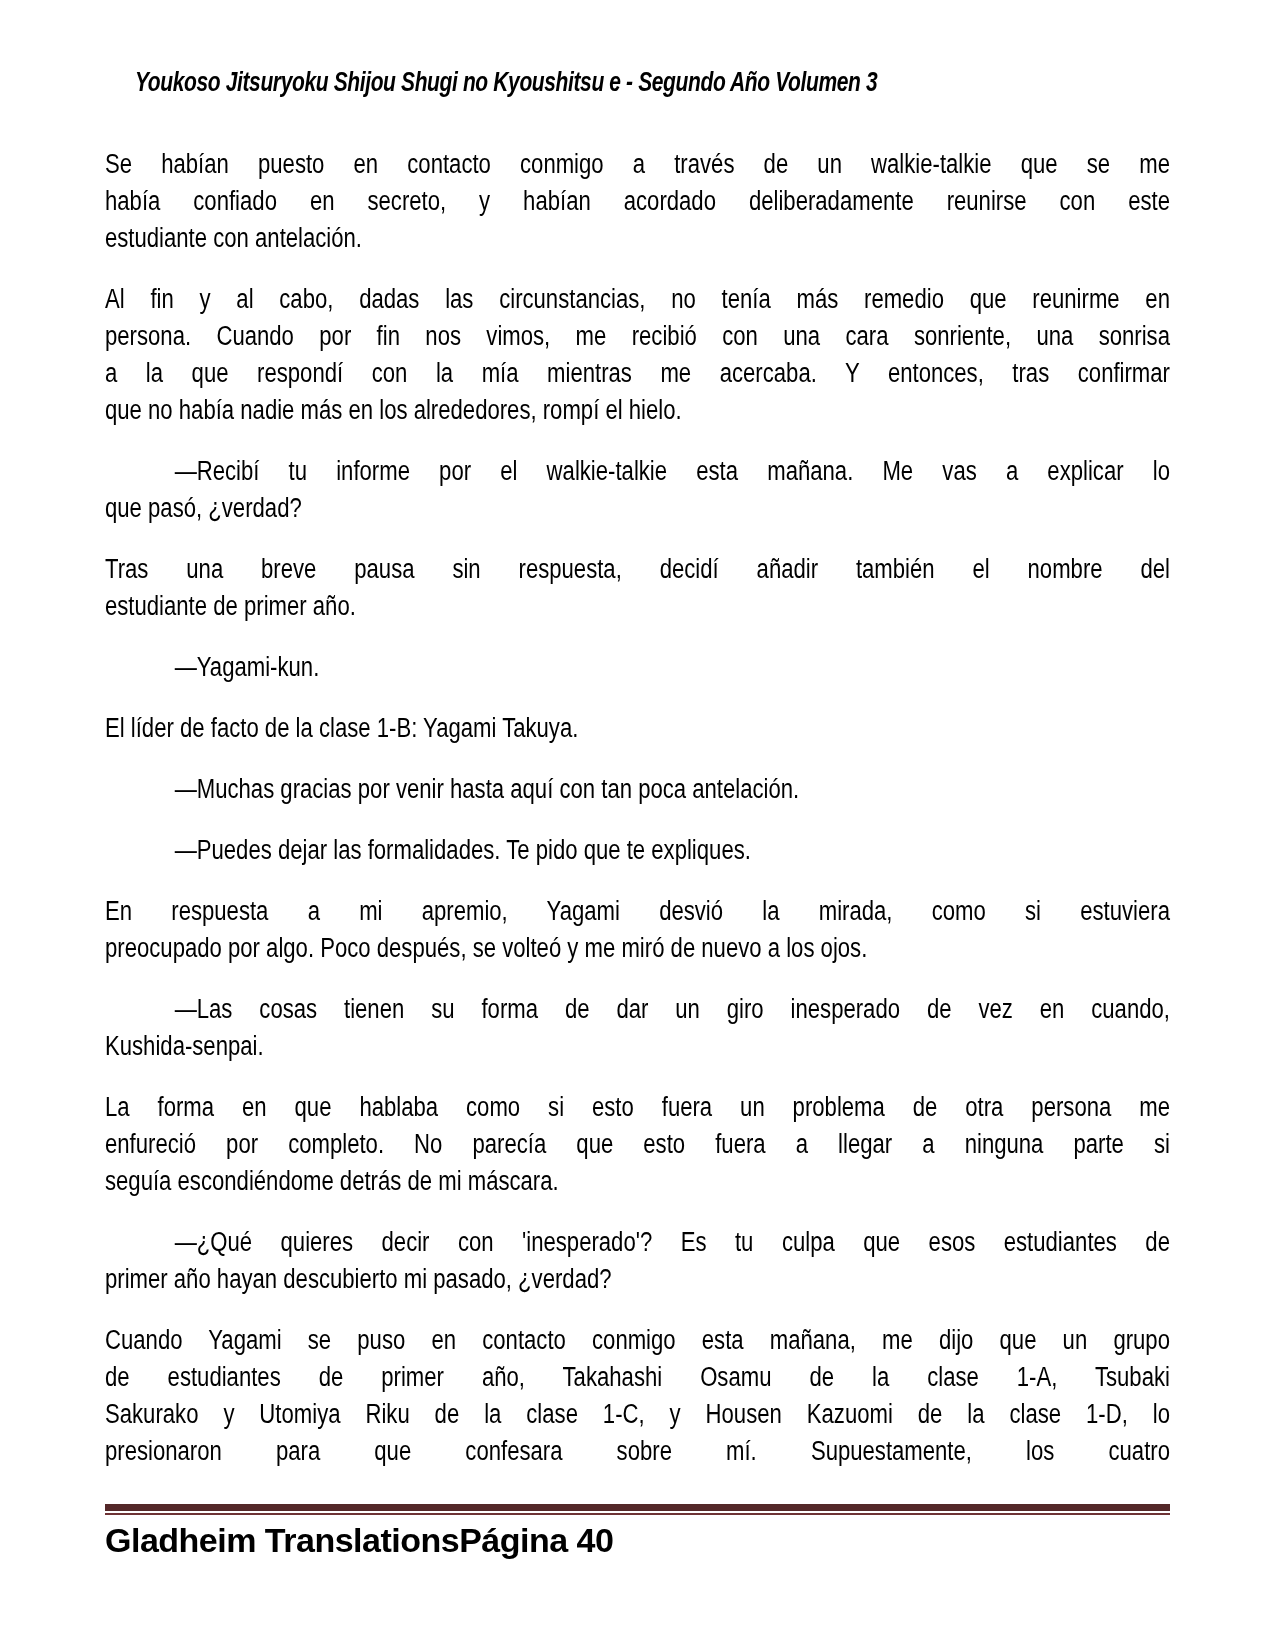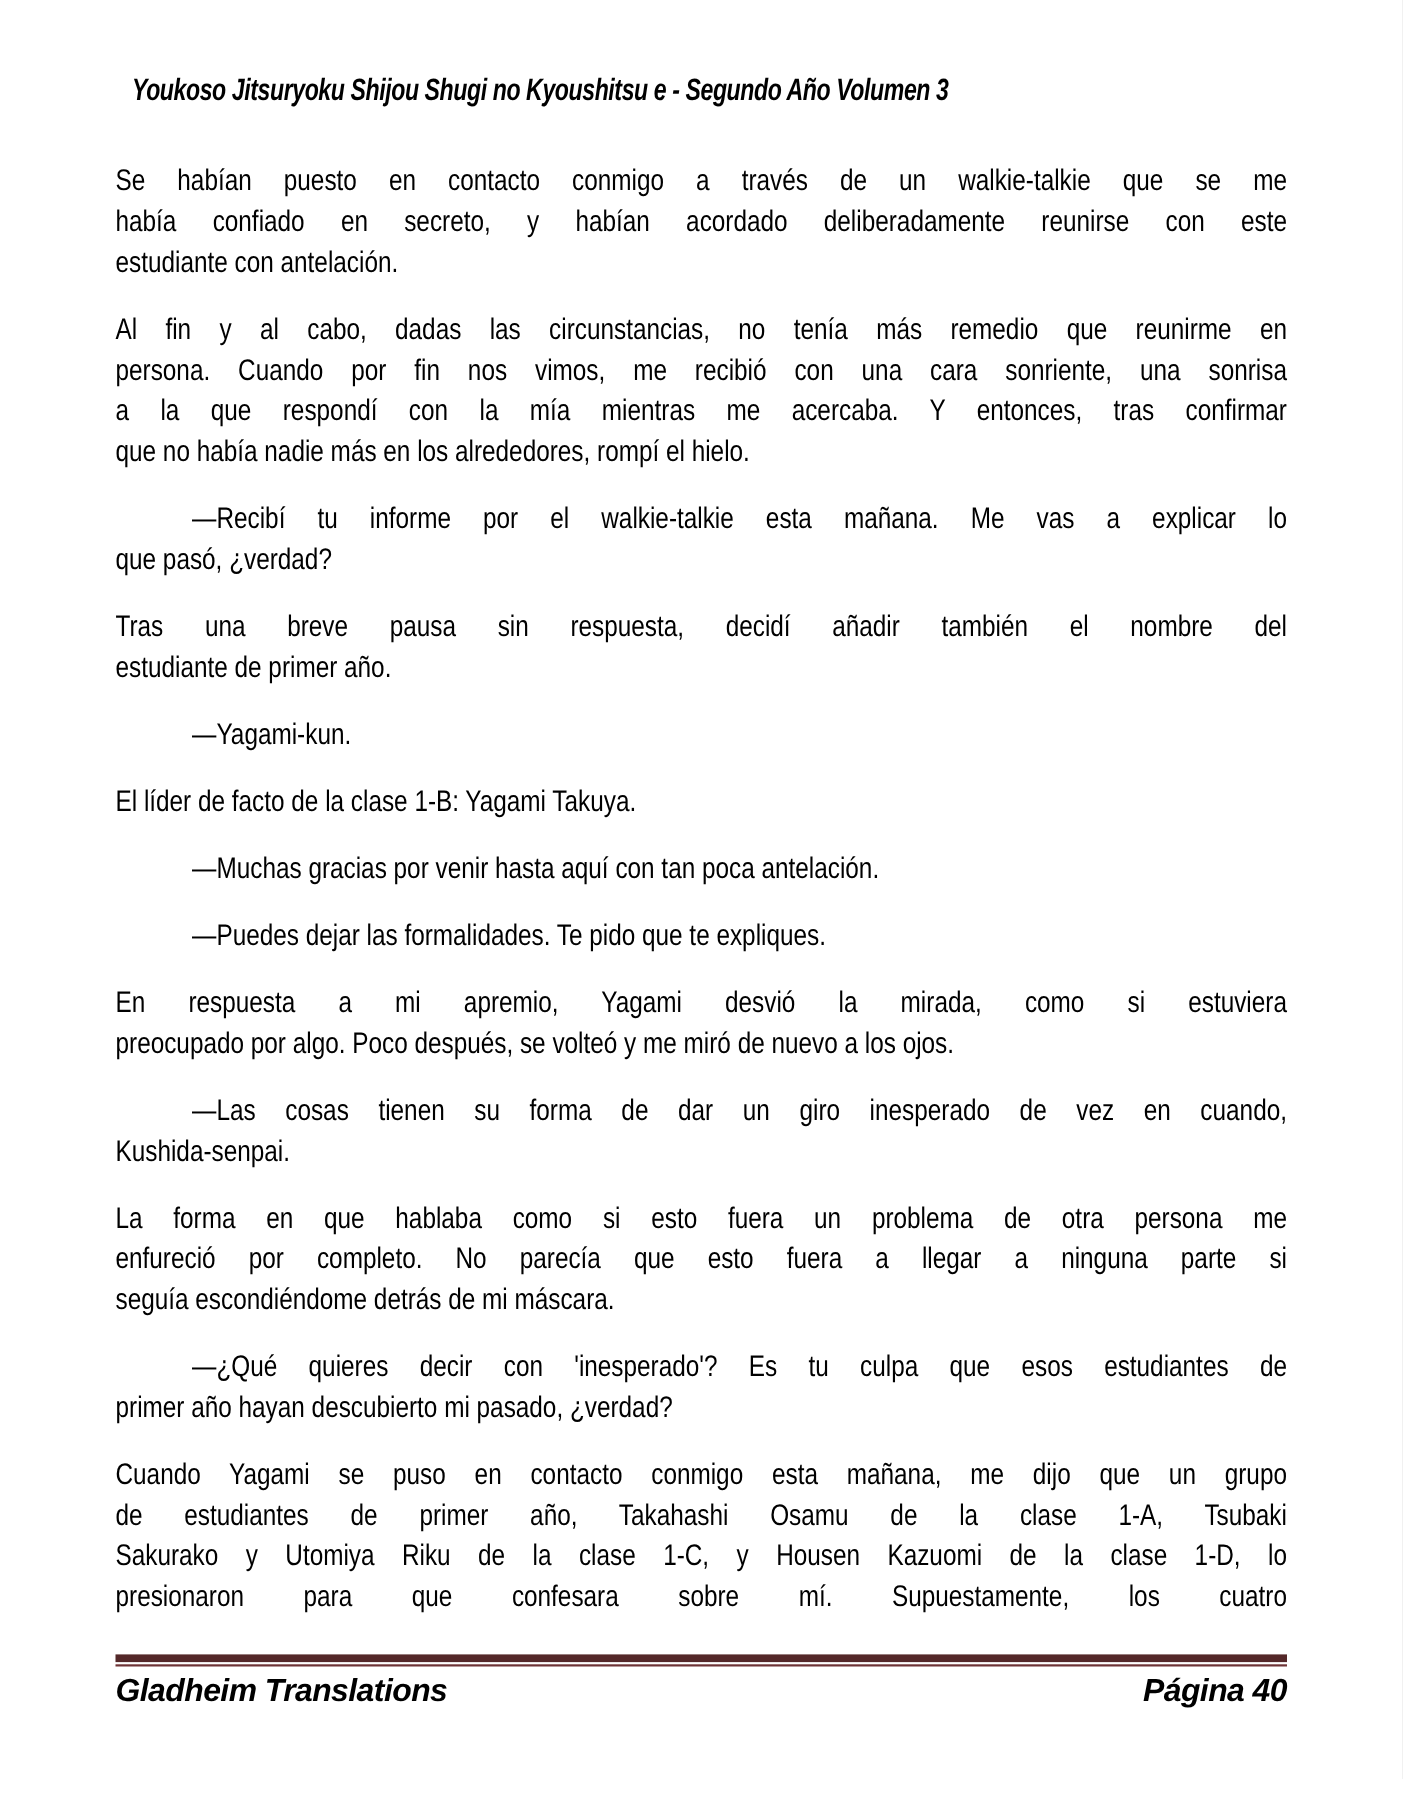--- a/index.html
+++ b/index.html
@@ -13,23 +13,24 @@
     height: 1650px;
     background: #ffffff;
     overflow: hidden;
     font-family: "Liberation Sans", sans-serif;
     color: #000000;
   }
 
   
   .header {
     position: absolute;
-    left: 120px;
+    left: 97px;
     top: 66px;
     width: 1065px;
+    text-align: center;
   }
   .header-title {
     display: inline-block;
     transform: scaleX(0.75);
     transform-origin: 0 0;
     white-space: nowrap;
     font-weight: bold;
     font-style: italic;
     font-size: 28px;
     letter-spacing: -0.5px;
@@ -65,25 +66,24 @@
     height: 2px;
     border-top: 7px solid #542829;
     border-bottom: 2px solid #6e3335;
   }
   .footer {
     position: absolute;
     left: 105px;
     top: 1521px;
     width: 1065px;
     display: flex;
-    justify-content: space-between;
+    justify-content: flex-start;
     align-items: baseline;
     font-weight: bold;
-    font-style: italic;
-    font-size: 29px;
+    font-size: 34px;
     letter-spacing: -0.5px;
   }
 </style>
 </head>
 <body>
 
 <div class="page">
 
   <div class="header">
     <span class="header-title">Youkoso Jitsuryoku Shijou Shugi no Kyoushitsu e - Segundo Año Volumen 3</span>

